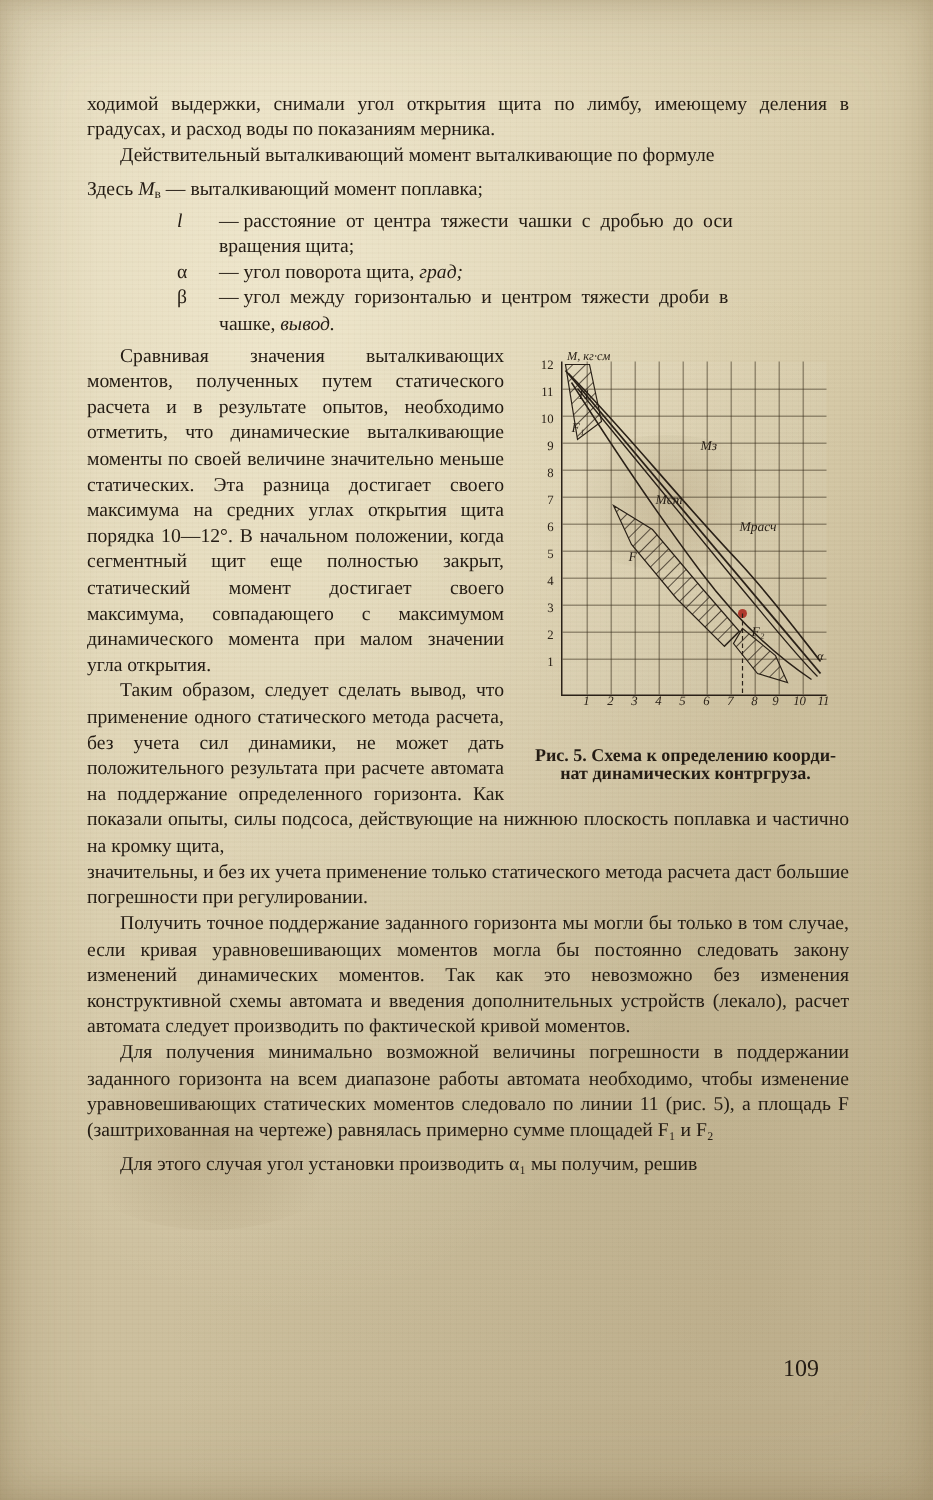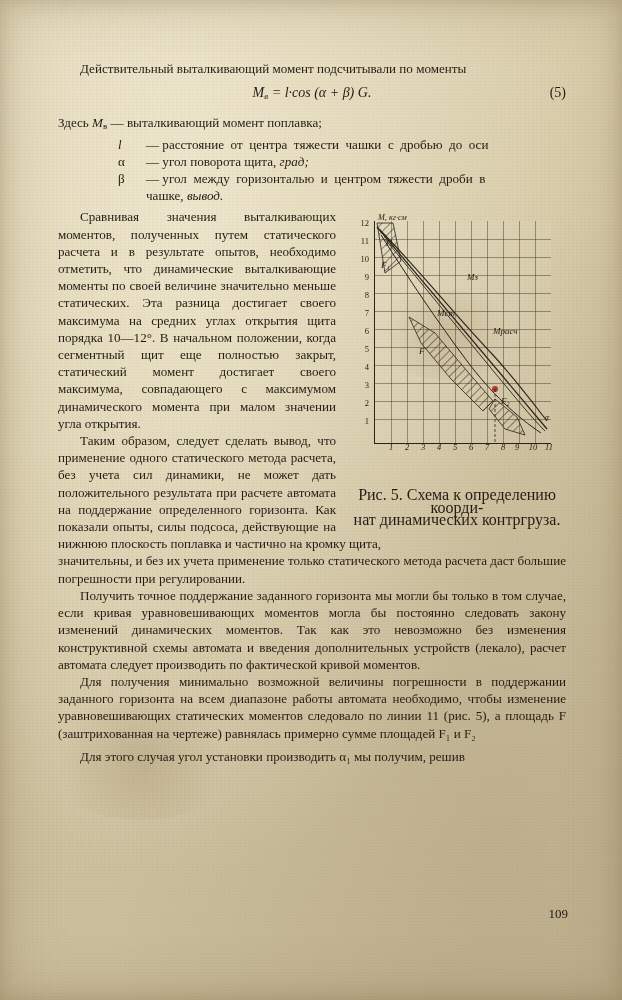--- a/index.html
+++ b/index.html
@@ -136,68 +136,67 @@
     color: #2a2118;
   }
   .curve-lbl {
     position: absolute;
     font-size: 9px;
     font-style: italic;
     color: #241c14;
     white-space: nowrap;
   }
   .figcap {
-    margin-top: 16px;
-    font-size: 16px;
+    margin-top: 4px;
+    font-size: 12px;
     line-height: 12.4px;
     text-align: center;
     color: #241c14;
+    font-weight: bold;
   }
   .folio {
     position: absolute;
-    right: 54px;
+    right: 76px;
     bottom: 78px;
-    font-size: 13px;
+    font-size: 16px;
     color: #241c14;
   }
   .smear {
     position: absolute;
     pointer-events: none;
     border-radius: 50%;
     background: radial-gradient(circle, rgba(120,96,54,0.20) 0%, rgba(120,96,54,0) 70%);
   }
 </style>
 </head>
 <body>
 
 <div class="page">
   <div class="grain"></div>
 
   <div class="smear" style="left:370px; top:290px; width:150px; height:90px;"></div>
   <div class="smear" style="left:40px; top:700px; width:200px; height:120px;"></div>
 
   <div class="content">
 
-
-    <p class="ind">Действительный выталкивающий момент подсчитывали по моменты</p>
-
-    <div class="formula">
-      <span><span class="it">M</span><span class="sub">в</span> = <span class="it">l</span>·cos (α + β) <span class="it">G</span>.</span>
-      <span class="num">(5)</span>
-    </div>
+    <p>ходимой выдержки, снимали угол открытия щита по лимбу, имеющему деления в градусах, и расход воды по показаниям мерника.</p>
+
+    <p class="ind">Действительный выталкивающий момент выталкивающие по формуле</p>
+
 
     <div class="defs">
       <p>
         <span>Здесь</span>
         <span class="it"> M</span><span class="sub">в</span> — выталкивающий момент поплавка;
       </p>
       <p class="hang">
         <span class="lbl it">l</span>
         — расстояние&nbsp; от&nbsp; центра&nbsp; тяжести&nbsp; чашки&nbsp; с&nbsp; дробью&nbsp; до&nbsp; оси
       </p>
+      <p class="hang2">вращения щита;</p>
       <p class="hang">
         <span class="lbl">α</span>
         — угол поворота щита, <span class="it">град;</span>
       </p>
       <p class="hang">
         <span class="lbl">β</span>
         — угол&nbsp; между&nbsp; горизонталью&nbsp; и&nbsp; центром&nbsp; тяжести&nbsp; дроби&nbsp; в
       </p>
       <p class="hang2">чашке, <span class="it">вывод.</span></p>
     </div>

